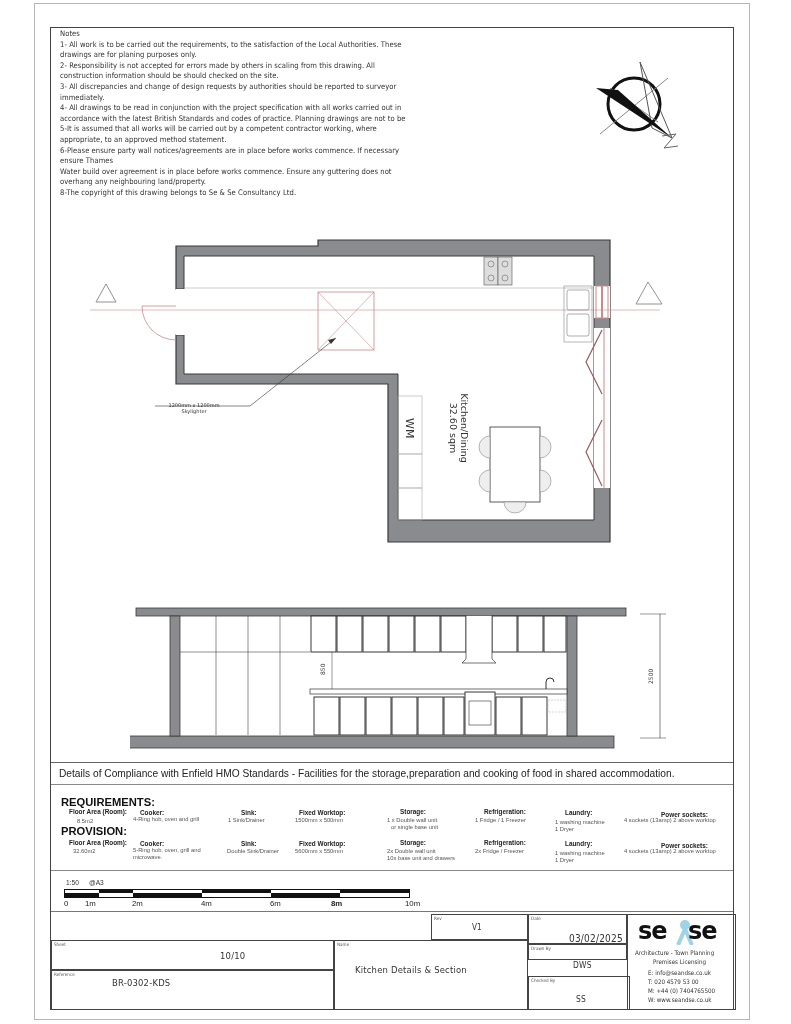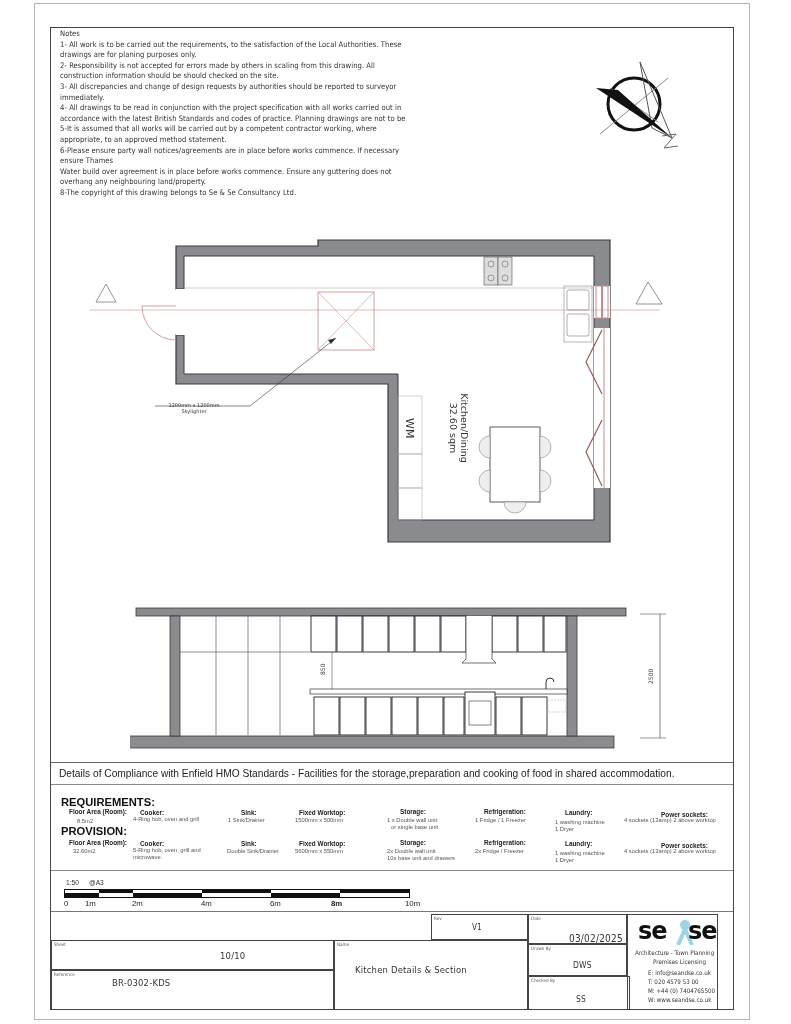--- a/index.html
+++ b/index.html
@@ -271,29 +271,29 @@
     <span class="tb-val" style="left:60px; top:6px;">BR-0302-KDS</span>
   </div>
   <div class="tb-cell" style="left:283px; top:26px; width:194px; height:70px;">
     <span class="tb-small">Name</span>
     <span class="tb-val" style="left:20px; top:23px;">Kitchen Details &amp; Section</span>
   </div>
   <div class="tb-cell" style="left:477px; top:0; width:99px; height:30px;">
     <span class="tb-small">Date</span>
     <span class="tb-val" style="left:40px; top:10px; font-size:10px;margin-top:8px;">03/02/2025</span>
   </div>
-  <div class="tb-cell" style="left:477px; top:30px; width:99px; height:32px;">
+  <div class="tb-cell" style="left:477px; top:30px; width:99px; height:16px;">
     <span class="tb-small">Drawn By</span>
     <span class="tb-val" style="left:44px; top:15px; font-size:8.4px;">DWS</span>
   </div>
   <div class="tb-cell" style="left:477px; top:62px; width:102px; height:34px;">
     <span class="tb-small">Checked By</span>
     <span class="tb-val" style="left:47px; top:17px; font-size:8.4px;">SS</span>
   </div>
-  <div class="tb-cell" style="left:576px; top:0; width:91px; height:96px;">
+  <div class="tb-cell" style="left:576px; top:0; width:109px; height:96px;">
     <div style="position:absolute; left:10px; top:2px; width:92px; height:30px;">
       <svg style="position:absolute; left:38px; top:2px;" width="18" height="26">
         <circle cx="9" cy="6" r="5" fill="#9fd3e6"></circle>
         <path d="M2,26 L9,10 L16,26" fill="none" stroke="#9fd3e6" stroke-width="4"></path>
       </svg>
       <span class="logo" style="left:0; top:0;">se</span>
       <span class="logo" style="left:50px; top:0;">se</span>
     </div>
     <span class="company-line" style="left:7px; top:34px;">Architecture - Town Planning</span>
     <span class="company-line" style="left:25px; top:43px;">Premises Licensing</span>

